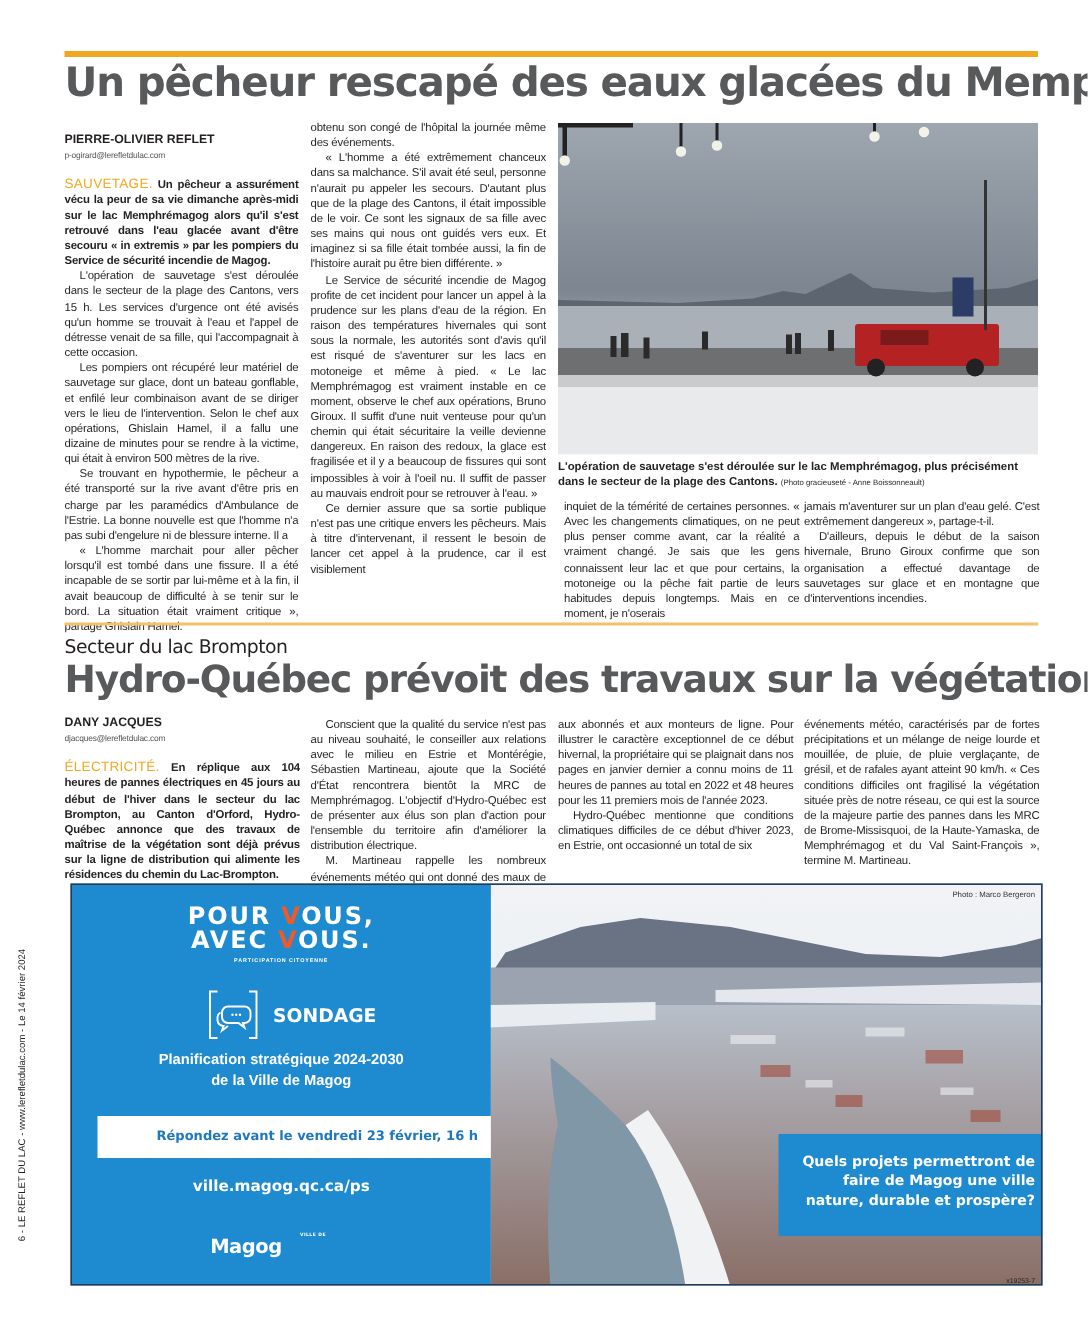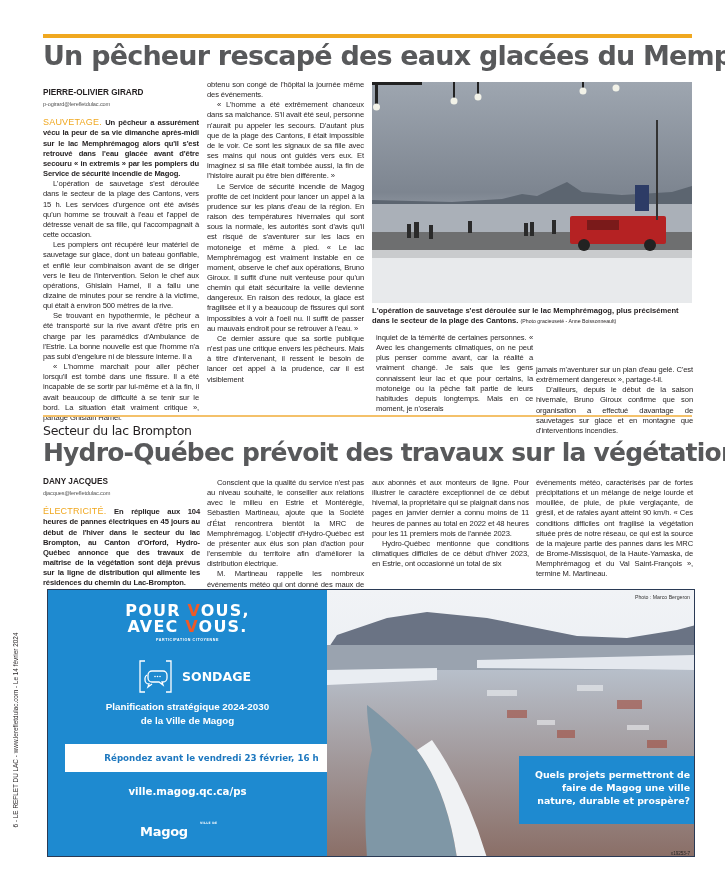--- a/index.html
+++ b/index.html
@@ -54,21 +54,21 @@
 <body>
 
 <div class="sidebar-text">
     <span>6 - LE REFLET DU LAC - www.lerefletdulac.com - Le 14 février 2024</span>
   </div>
 
 <div class="rule top"></div>
 <h1 class="headline h1">Un pêcheur rescapé des eaux glacées du Memphré</h1>
 
 <div class="col" style="left:43px;top:88px;width:156px;">
-  <div class="byline">PIERRE-OLIVIER GIRARD</div>
+  <div class="byline">PIERRE-OLIVIER REFLET</div>
   <div class="email">p-ogirard@lerefletdulac.com</div>
   <p class="noind lead"><span class="tag">SAUVETAGE.</span> <span>Un pêcheur a assurément vécu la peur de sa vie dimanche après-midi sur le lac Memphrémagog alors qu'il s'est retrouvé dans l'eau glacée avant d'être secouru « in extremis » par les pompiers du Service de sécurité incendie de Magog.</span></p>
   <p>L'opération de sauvetage s'est déroulée dans le secteur de la plage des Cantons, vers 15 h. Les services d'urgence ont été avisés qu'un homme se trouvait à l'eau et l'appel de détresse venait de sa fille, qui l'accompagnait à cette occasion.</p>
   <p>Les pompiers ont récupéré leur matériel de sauvetage sur glace, dont un bateau gonflable, et enfilé leur combinaison avant de se diriger vers le lieu de l'intervention. Selon le chef aux opérations, Ghislain Hamel, il a fallu une dizaine de minutes pour se rendre à la victime, qui était à environ 500 mètres de la rive.</p>
   <p>Se trouvant en hypothermie, le pêcheur a été transporté sur la rive avant d'être pris en charge par les paramédics d'Ambulance de l'Estrie. La bonne nouvelle est que l'homme n'a pas subi d'engelure ni de blessure interne. Il a</p>
   <p>« L'homme marchait pour aller pêcher lorsqu'il est tombé dans une fissure. Il a été incapable de se sortir par lui-même et à la fin, il avait beaucoup de difficulté à se tenir sur le bord. La situation était vraiment critique », partage Ghislain Hamel.</p>
 </div>
 
 <div class="col" style="left:207px;top:80px;width:157px;">
   <p class="noind">obtenu son congé de l'hôpital la journée même des événements.</p>
@@ -127,21 +127,21 @@
   </svg>
 </div>
 <div class="caption">
   <span>L'opération de sauvetage s'est déroulée sur le lac Memphrémagog, plus précisément dans le secteur de la plage des Cantons.</span>
   <span class="credit">(Photo gracieuseté - Anne Boissonneault)</span>
 </div>
 
 <div class="col" style="left:376px;top:333px;width:157px;">
   <p class="noind">inquiet de la témérité de certaines personnes. « Avec les changements climatiques, on ne peut plus penser comme avant, car la réalité a vraiment changé. Je sais que les gens connaissent leur lac et que pour certains, la motoneige ou la pêche fait partie de leurs habitudes depuis longtemps. Mais en ce moment, je n'oserais</p>
 </div>
-<div class="col" style="left:536px;top:333px;width:157px;margin-top:32px;">
+<div class="col" style="left:536px;top:333px;width:157px;">
   <p class="noind">jamais m'aventurer sur un plan d'eau gelé. C'est extrêmement dangereux », partage-t-il.</p>
   <p>D'ailleurs, depuis le début de la saison hivernale, Bruno Giroux confirme que son organisation a effectué davantage de sauvetages sur glace et en montagne que d'interventions incendies.</p>
 </div>
 
 <div class="rule mid"></div>
 <div class="kicker">Secteur du lac Brompton</div>
 <h2 class="headline h2">Hydro-Québec prévoit des travaux sur la végétation en 2024</h2>
 
 <div class="col" style="left:43px;top:477px;width:157px;">
   <div class="byline">DANY JACQUES</div>

